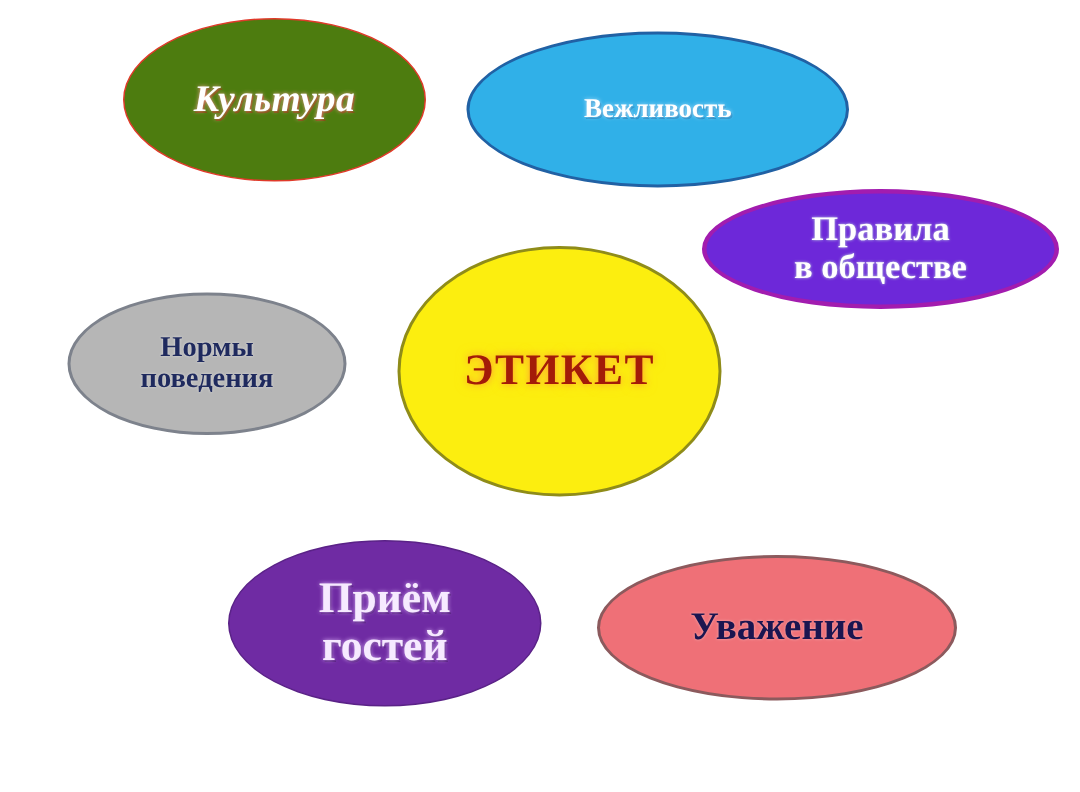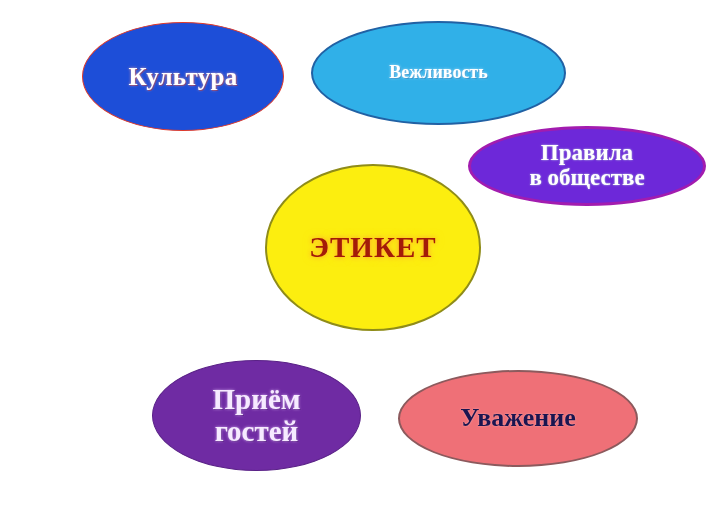--- a/index.html
+++ b/index.html
@@ -31,27 +31,28 @@
     user-select: none;
   }
   .bubble .label {
     display: block;
     padding: 0 6px;
     white-space: pre-line;
   }
 
   
   #b-kultura {
-    left: 82px; top: 22px; width: 202px; height: 109px;
-    background: #1d4ed8;
+    left: 82px; top: 12px; width: 202px; height: 109px;
+    background: #4d7c0f;
     border: 1px solid #e03a2a;
     color: #ffffff;
     font-size: 25px;
     letter-spacing: .3px;
     text-shadow: 0 0 3px rgba(255,170,160,.85), 1px 1px 0 rgba(180,20,10,.45);
+    font-style: italic;
   }
   #b-vezhlivost {
     left: 311px; top: 21px; width: 255px; height: 104px;
     background: #30b0e8;
     border: 2px solid #2161a4;
     color: #ffffff;
     font-size: 18px;
     text-shadow: 0 0 3px rgba(190,230,255,.9), 1px 1px 0 rgba(20,80,140,.40);
   }
   #b-pravila {
@@ -115,20 +116,24 @@
 
   <div class="bubble" id="b-vezhlivost">
     <span class="label">Вежливость</span>
   </div>
 
   <div class="bubble" id="b-pravila">
     <span class="label">Правила
 в обществе</span>
   </div>
 
+  <div class="bubble" id="b-normy">
+    <span class="label">Нормы
+поведения</span>
+  </div>
 
   <div class="bubble" id="b-etiket">
     <span class="label">ЭТИКЕТ</span>
   </div>
 
 
   <div class="bubble" id="b-priem">
     <span class="label">Приём
 гостей</span>
   </div>

